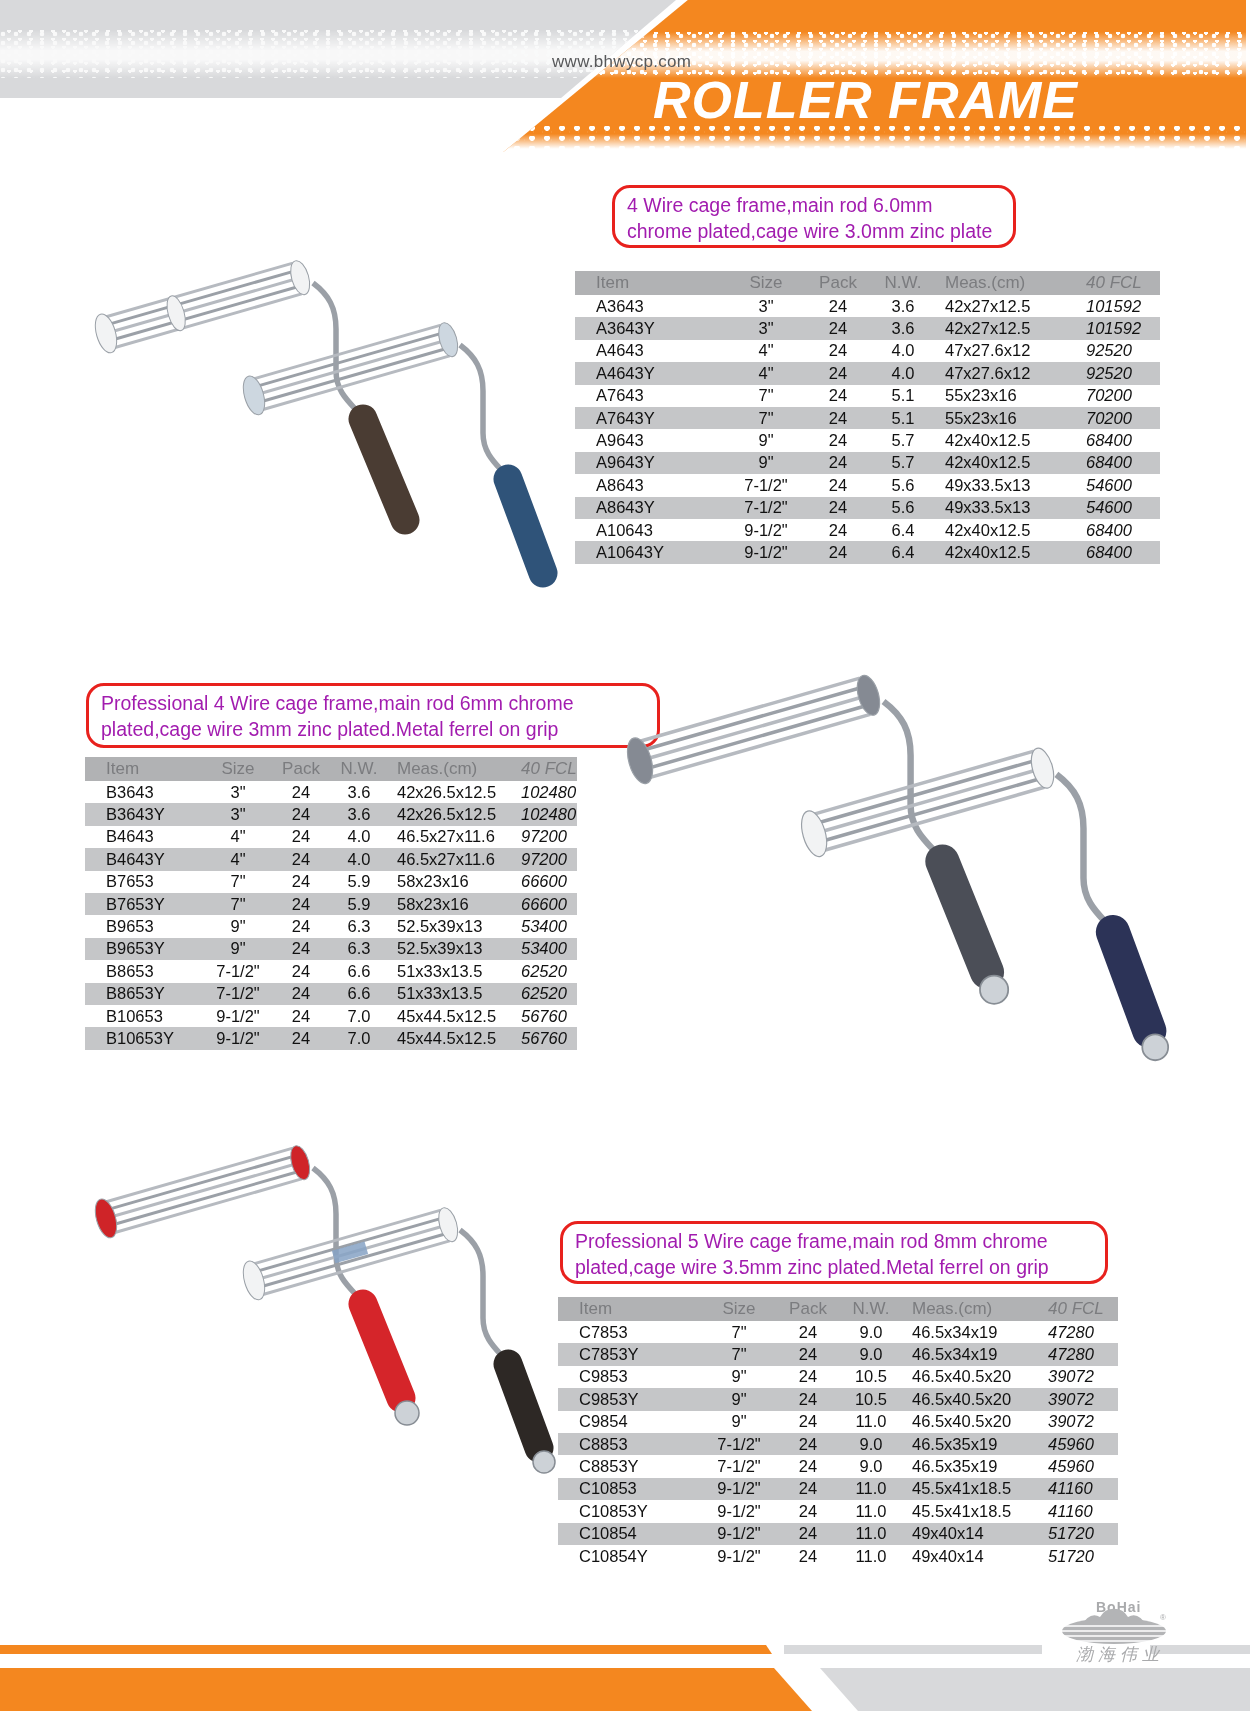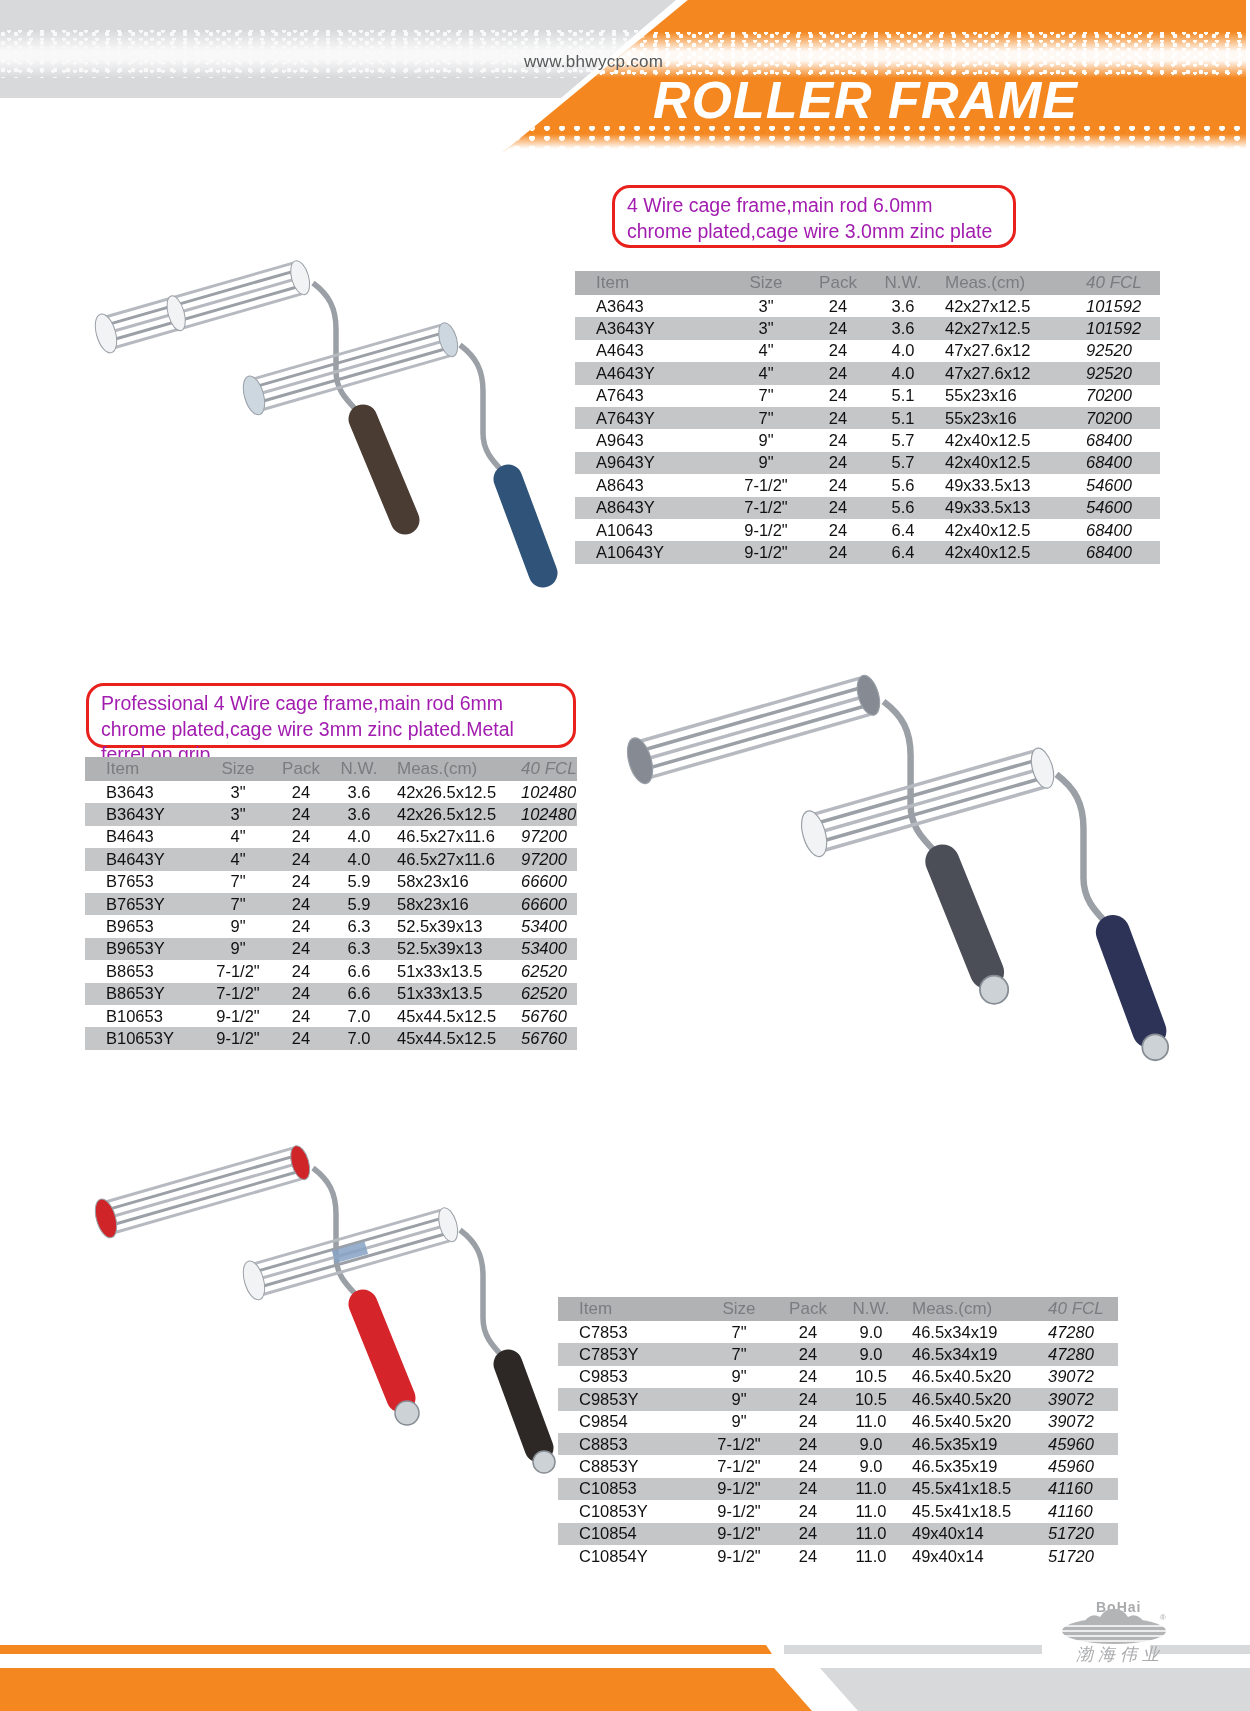--- a/index.html
+++ b/index.html
@@ -16,28 +16,28 @@
       radial-gradient(circle at 6px 7px,#fff 1px,transparent 1.6px),
       linear-gradient(180deg,transparent 0,rgba(255,255,255,.95) 42%,rgba(255,255,255,.95) 62%,transparent 100%);
       background-size:13px 9px,11px 8px,7px 6px,100% 100%;}
   .head-speckle{position:absolute;left:44%;top:32px;width:56%;height:46px;}
   .gray-speckle{position:absolute;left:0;top:30px;width:100%;height:48px;opacity:.85;}
   .torn{position:absolute;left:40%;bottom:0;width:60%;height:26px;background-image:
       radial-gradient(circle at 4px 2px,#fff 2.6px,transparent 3.2px),
       radial-gradient(circle at 11px 6px,#fff 2px,transparent 2.6px),
       linear-gradient(180deg,transparent 0 30%,#fff 88%);
       background-size:15px 10px,9px 8px,100% 100%;}
-  .site{position:absolute;left:524px;top:52px;font-size:17px;color:#57585a;letter-spacing:.3px;}
+  .site{position:absolute;left:552px;top:52px;font-size:17px;color:#57585a;letter-spacing:.3px;}
   .title{position:absolute;right:168px;top:70px;font-size:52px;font-weight:bold;font-style:italic;
          color:#fff;letter-spacing:1px;white-space:nowrap;}
   
   .callout{position:absolute;border:3.5px solid #e8211d;border-radius:18px;background:#fff;
            padding:5px 12px;font-size:19.5px;line-height:1.32;color:#a21caf;box-sizing:border-box;}
   #co1{left:612px;top:185px;width:404px;height:63px;}
-  #co2{left:86px;top:683px;width:490px;height:65px;}
+  #co2{left:86px;top:683px;width:574px;height:65px;}
   #co3{left:560px;top:1221px;width:548px;height:63px;}
   
   .table{position:absolute;display:grid;}
   .tbl-a{left:575px;top:271px;width:585px;grid-template-columns:150px 82px 62px 68px 133px 90px;}
   .tbl-b{left:85px;top:757px;width:492px;grid-template-columns:118px 70px 56px 60px 116px 72px;}
   .tbl-c{left:558px;top:1297px;width:560px;grid-template-columns:142px 78px 60px 66px 128px 86px;}
   .th{height:24px;background:#b1b2b4;color:#7b7c7f;font-size:17px;display:flex;align-items:center;}
   .td{height:22.4px;color:#111;font-size:16.5px;display:flex;align-items:center;}
   .td.alt{background:#c5c6c8;}
   .table>:nth-child(6n+1){justify-content:flex-start;padding-left:21px;}
@@ -299,20 +299,21 @@
         <line class="wire" x1="-100" y1="16" x2="96" y2="16"></line>
         <ellipse class="cap" cx="-103" cy="0" rx="9.5" ry="20" fill="#f2f3f4"></ellipse>
         <ellipse class="cap" cx="99" cy="0" rx="8.5" ry="17.5" fill="#f2f3f4"></ellipse>
       </g>
       <path class="rod" d="M405,150 C421,162 428,175 428,196 L428,238 C428,258 440,268 450,279"></path>
       <path class="handle" d="M453,284 L484,368" stroke="#2c3357"></path>
       <circle class="ferrule" cx="489" cy="382" r="11"></circle>
     </g>
   </svg>
 
+  <div id="co3" class="callout">Professional 5 Wire cage frame,main rod 8mm chrome plated,cage wire 3.5mm zinc plated.Metal ferrel on grip</div>
   <div class="table tbl-c">
       <div class="th">Item</div>
       <div class="th">Size</div>
       <div class="th">Pack</div>
       <div class="th">N.W.</div>
       <div class="th">Meas.(cm)</div>
       <div class="th">40 FCL</div>
       <div class="td">C7853</div>
       <div class="td">7"</div>
       <div class="td">24</div>

